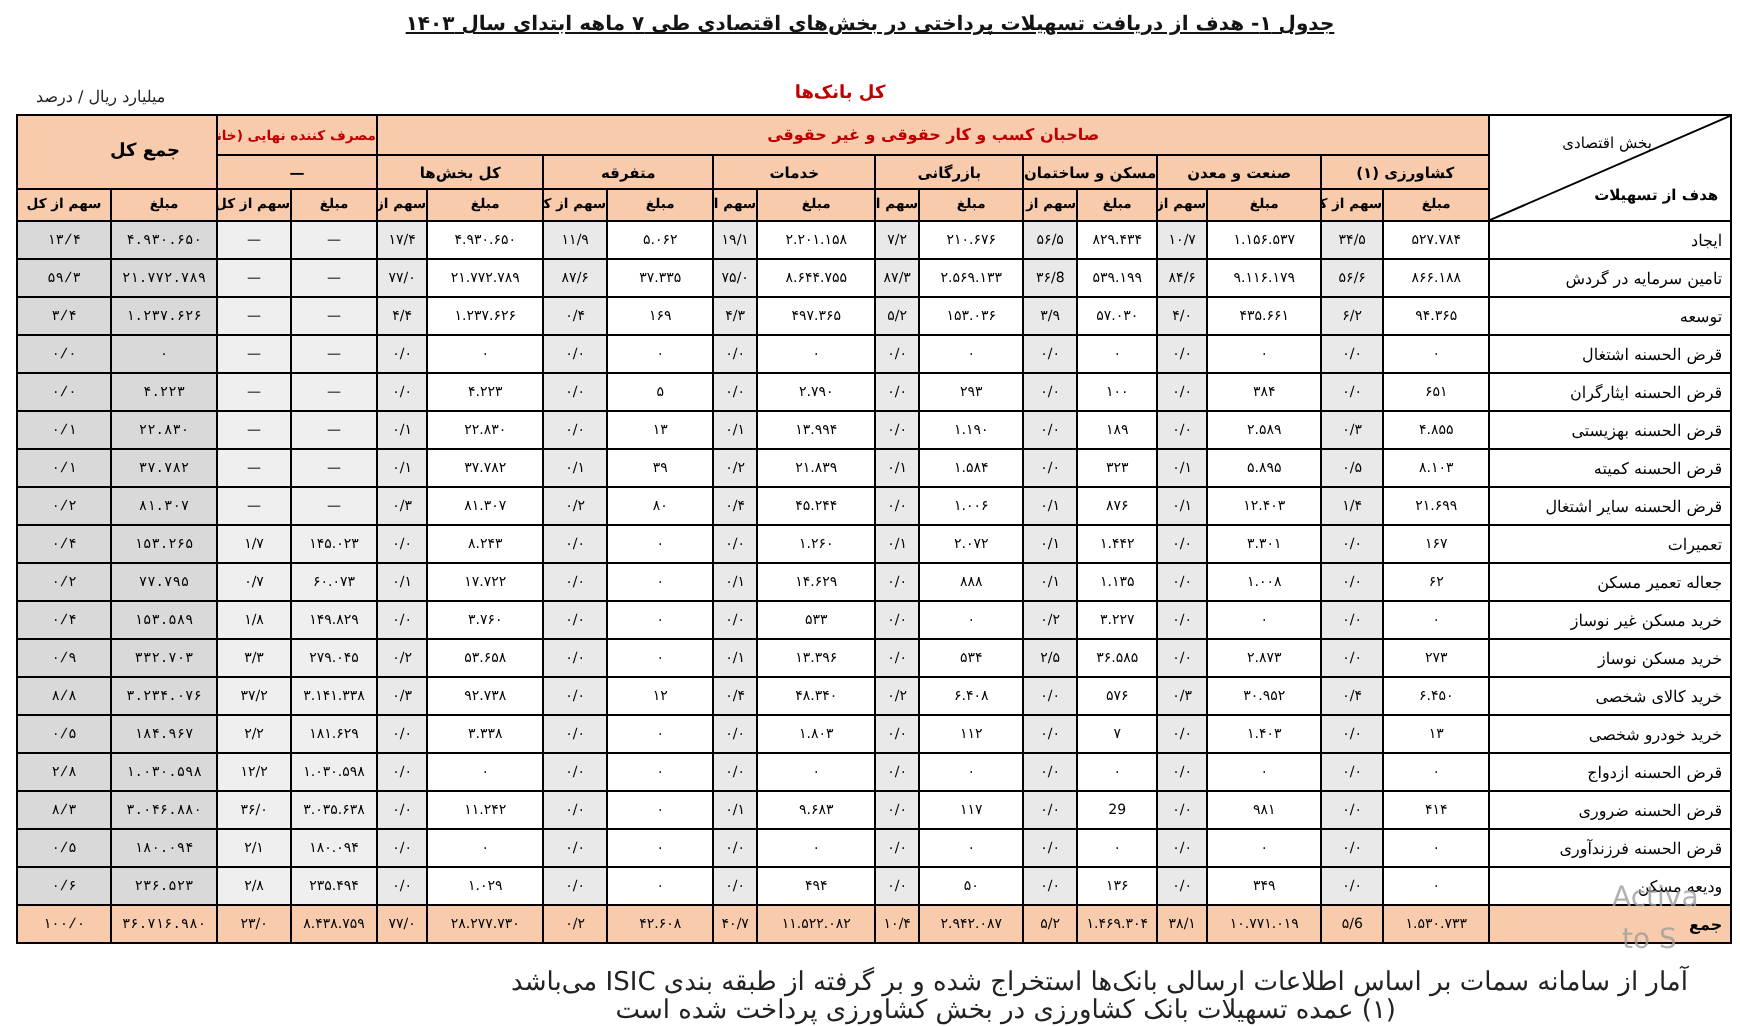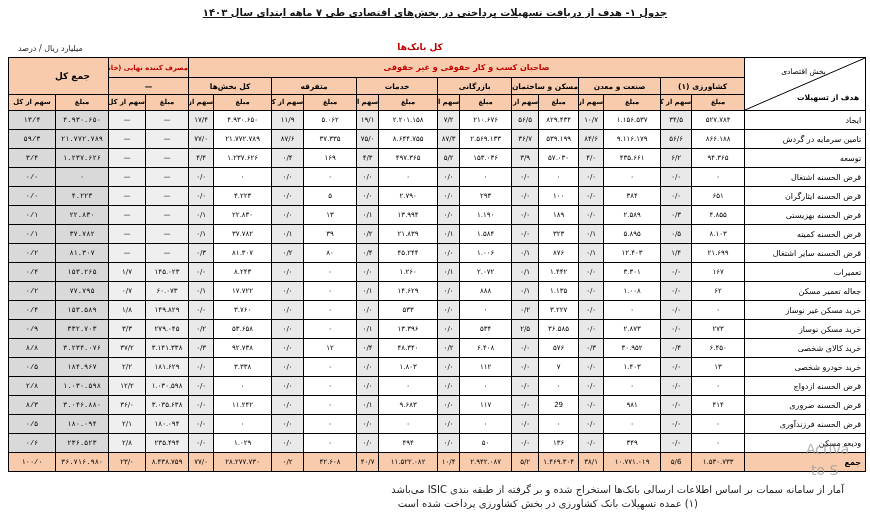--- a/index.html
+++ b/index.html
@@ -41,21 +41,21 @@
   tbody th.rlabel{
     background:#fff;font-weight:normal;font-size:8px;text-align:right;
     padding-right:4px;color:#000;margin-top:11px;
   }
   .c-amt{background:#ffffff;}
   .c-sh{background:#e9e9e9;}
   .c-hh{background:#efefef;}
   .c-grand{background:#d9d9d9;font-family:Liberation Mono, monospace;}
   tr.total-row td,tr.total-row th{background:#f8cbad !important;}
   tr.total-row th.rlabel{font-weight:bold;}
-  .fn{position:absolute;direction:rtl;font-size:10px;color:#222;}
+  .fn{position:absolute;direction:rtl;font-size:13px;color:#222;}
   .fn1{top:484px;right:26px;}
   .fn2{top:498px;right:172px;}
   .wm{position:absolute;direction:ltr;font-size:14px;color:#9e9e9e;opacity:.8;}
   .wm1{top:441px;left:806px;}
   .wm2{top:462px;left:811px;}
 </style>
 </head>
 <body>
 
 <div class="title">جدول ۱- هدف از دریافت تسهیلات پرداختی در بخش‌های اقتصادی طی ۷ ماهه ابتدای سال ۱۴۰۳</div>
@@ -152,21 +152,21 @@
         <td class="c-grand">۴.۹۳۰.۶۵۰</td>
         <td class="c-grand">۱۳/۴</td>
       </tr>
       <tr>
         <th class="rlabel">تامین سرمایه در گردش</th>
         <td class="c-amt">۸۶۶.۱۸۸</td>
         <td class="c-sh">۵۶/۶</td>
         <td class="c-amt">۹.۱۱۶.۱۷۹</td>
         <td class="c-sh">۸۴/۶</td>
         <td class="c-amt">۵۳۹.۱۹۹</td>
-        <td class="c-sh">۳۶/۷</td>
+        <td class="c-sh">۳۶/8</td>
         <td class="c-amt">۲.۵۶۹.۱۳۳</td>
         <td class="c-sh">۸۷/۳</td>
         <td class="c-amt">۸.۶۴۴.۷۵۵</td>
         <td class="c-sh">۷۵/۰</td>
         <td class="c-amt">۳۷.۳۳۵</td>
         <td class="c-sh">۸۷/۶</td>
         <td class="c-amt">۲۱.۷۷۲.۷۸۹</td>
         <td class="c-sh">۷۷/۰</td>
         <td class="c-hh">—</td>
         <td class="c-hh">—</td>

